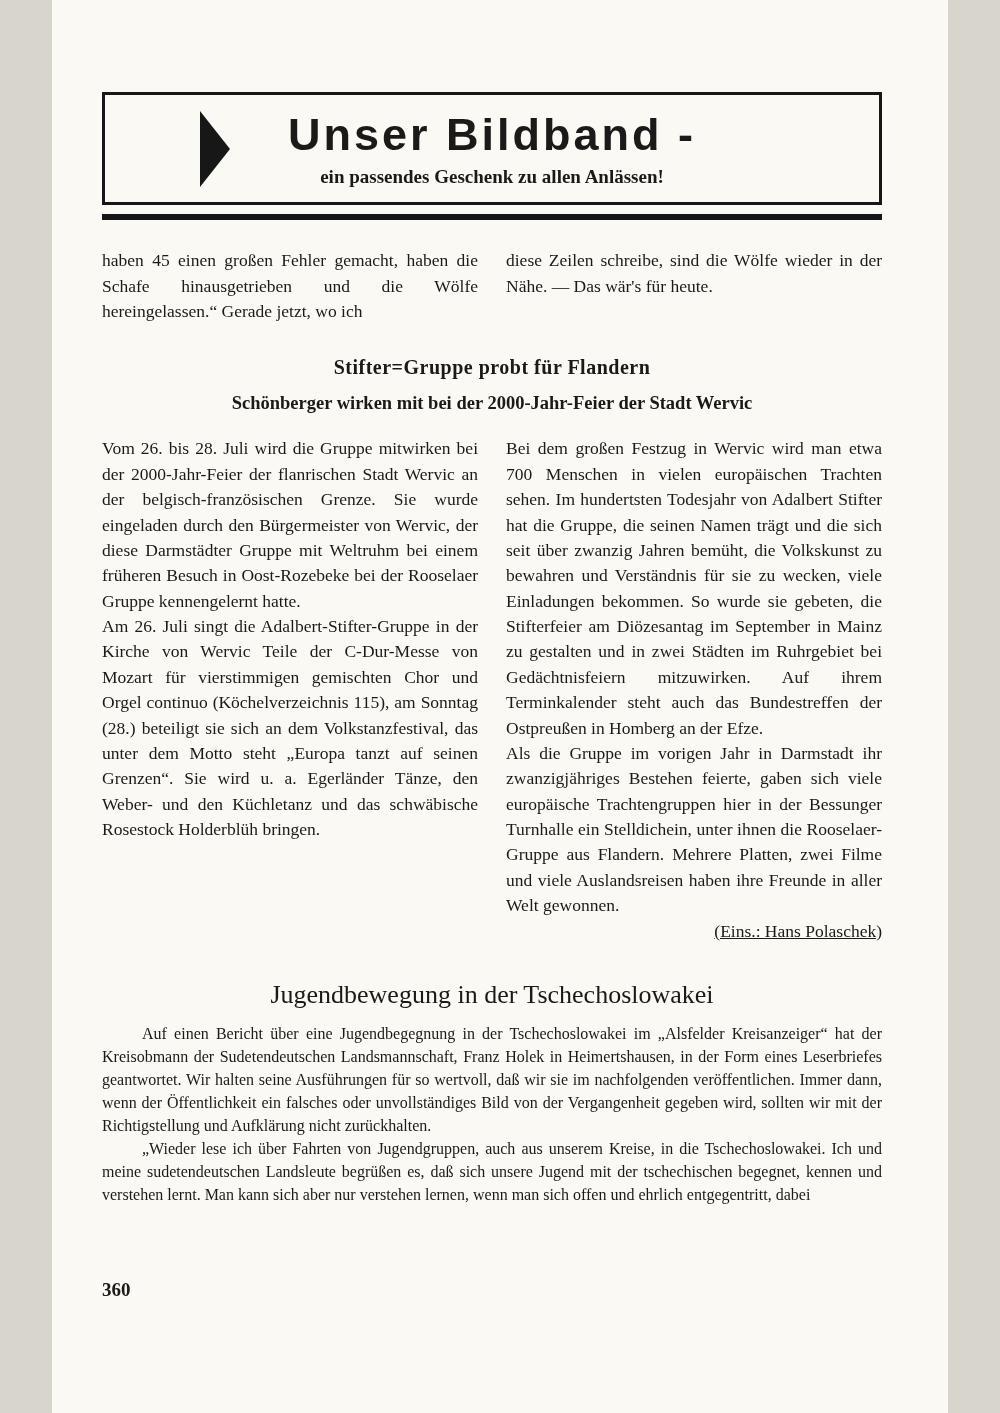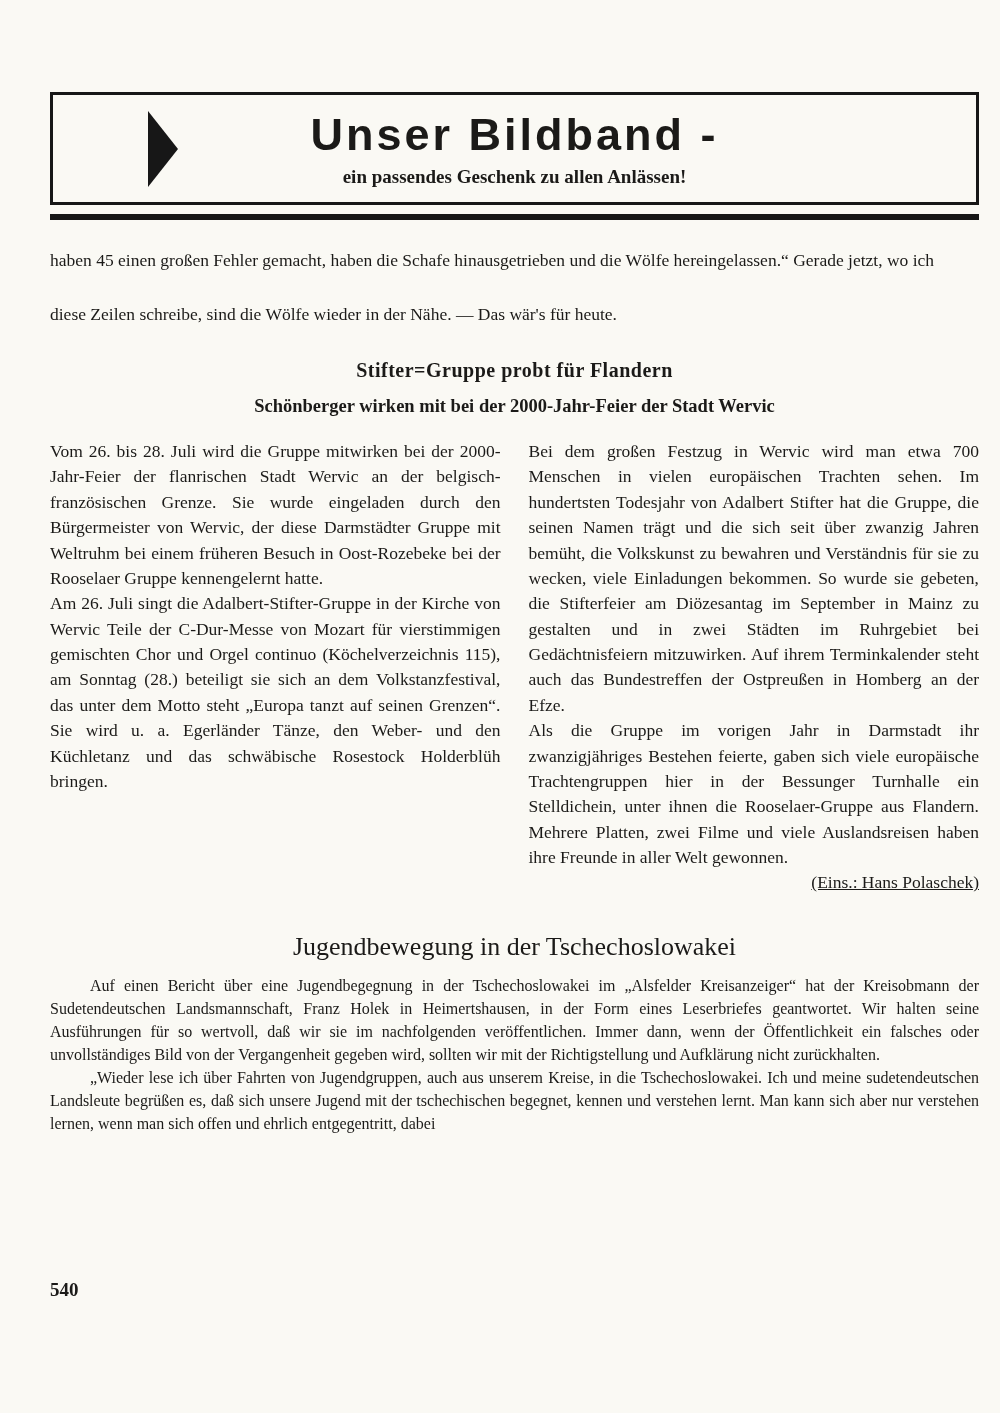--- a/index.html
+++ b/index.html
@@ -1,22 +1,22 @@
 <!DOCTYPE html>
 <html><head>
 <meta charset="utf-8">
 <style>
   html,body { margin:0; padding:0; background:#d8d5cd; }
   .page {
-    width:1000px; height:1413px;
+    width:896px; height:1413px;
     margin:0 auto;
     background:#faf9f4;
     position:relative;
     box-sizing:border-box;
-    padding:92px 21px 0 50px;
+    padding:92px 66px 0 50px;
     font-family:"Liberation Serif", serif;
     color:#1b1a18;
     overflow:hidden;
   }
   
   .banner {
     border:3px solid #171717;
     position:relative;
     text-align:center;
     padding:16px 30px 14px 30px;
@@ -39,21 +39,21 @@
   .banner-subtitle {
     font-weight:bold;
     font-size:19px;
     margin-top:8px;
   }
   .rule-thick { height:6px; background:#171717; margin-top:9px; }
 
   
   .two-col { display:flex; gap:28px; }
   .col { flex:1; text-align:justify; font-size:17.5px; line-height:1.45; }
-  .prev-block { margin-top:28px;flex-direction:column; }
+  .prev-block { margin-top:28px; }
   .sign-right { text-align:right; }
 
   .headline {
     text-align:center;
     font-weight:bold;
     font-size:20px;
     margin:32px 0 14px 0;
     letter-spacing:0.5px;
   }
   .subhead {
@@ -120,15 +120,15 @@
       </div>
     </div>
   </div>
 
   <div class="jugend">
     <div class="jugend-title">Jugendbewegung in der Tschechoslowakei</div>
     <p>Auf einen Bericht über eine Jugendbegegnung in der Tschechoslowakei im „Alsfelder Kreisanzeiger“ hat der Kreisobmann der Sudetendeutschen Landsmannschaft, Franz Holek in Heimertshausen, in der Form eines Leserbriefes geantwortet. Wir halten seine Ausführungen für so wertvoll, daß wir sie im nachfolgenden veröffentlichen. Immer dann, wenn der Öffentlichkeit ein falsches oder unvollständiges Bild von der Vergangenheit gegeben wird, sollten wir mit der Richtigstellung und Aufklärung nicht zurückhalten.</p>
     <p>„Wieder lese ich über Fahrten von Jugendgruppen, auch aus unserem Kreise, in die Tschechoslowakei. Ich und meine sudetendeutschen Landsleute begrüßen es, daß sich unsere Jugend mit der tschechischen begegnet, kennen und verstehen lernt. Man kann sich aber nur verstehen lernen, wenn man sich offen und ehrlich entgegentritt, dabei</p>
   </div>
 
-  <div class="page-num">540</div>
+  <div class="page-num">360</div>
 
 </div>
 
 </body></html>

